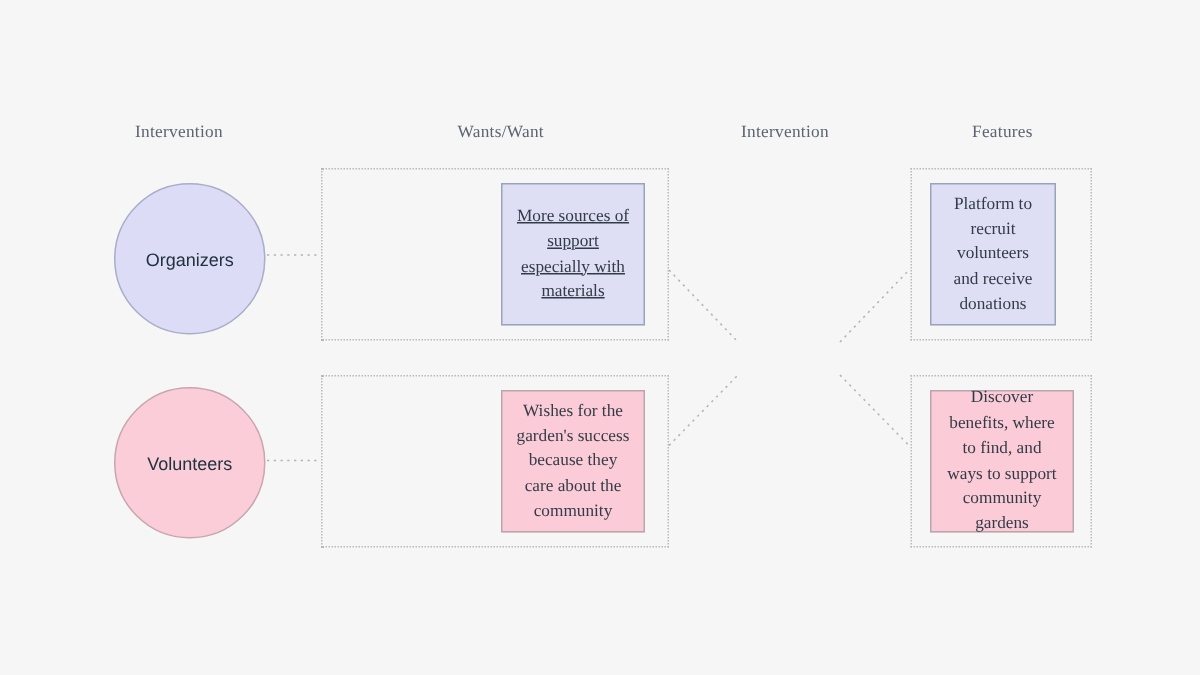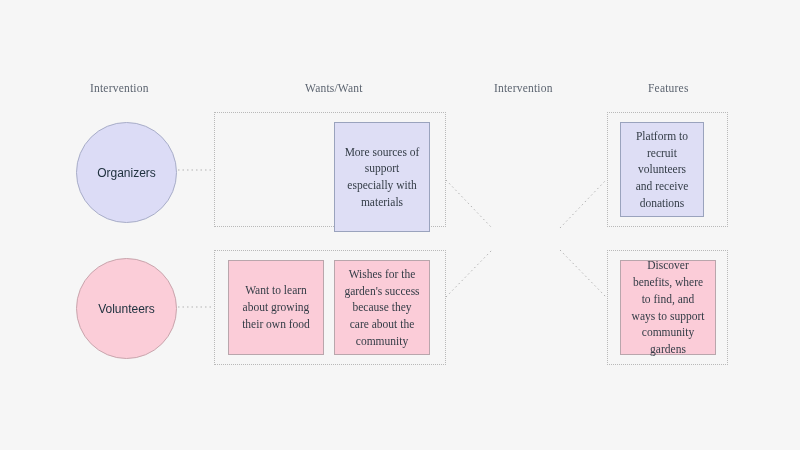--- a/index.html
+++ b/index.html
@@ -148,29 +148,26 @@
     <span>Volunteers</span>
   </div>
 
   <div class="circle organizers" style="left:76px; top:122px; width:101px; height:101px;">
     <span>Organizers</span>
   </div>
 
   <div class="group" style="left:214px; top:112px; width:232px; height:115px;"></div>
 
 
-  <div class="card blue" style="left:334px; top:122px; width:96px; height:110px;">
+  <div class="card blue" style="left:334px; top:122px; width:96px; height:95px;text-decoration:underline;">
     <span>More sources of support especially with materials</span>
   </div>
 
   <div class="group" style="left:214px; top:250px; width:232px; height:115px;"></div>
 
-  <div class="card pink" style="left:228px; top:260px; width:96px; height:95px;">
-    <span>Want to learn about growing their own food</span>
-  </div>
 
   <div class="card pink" style="left:334px; top:260px; width:96px; height:95px;">
     <span>Wishes for the garden's success because they care about the community</span>
   </div>
 
 
   <div class="group" style="left:607px; top:112px; width:121px; height:115px;"></div>
 
   <div class="card blue" style="left:620px; top:122px; width:84px; height:95px;">
     <span>Platform to recruit volunteers and receive donations</span>

